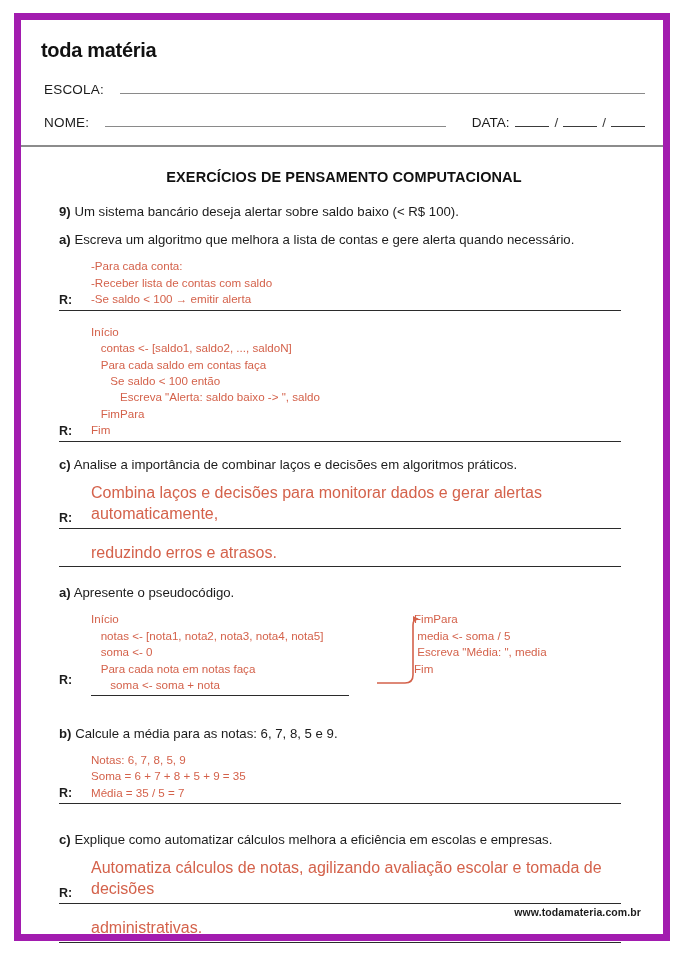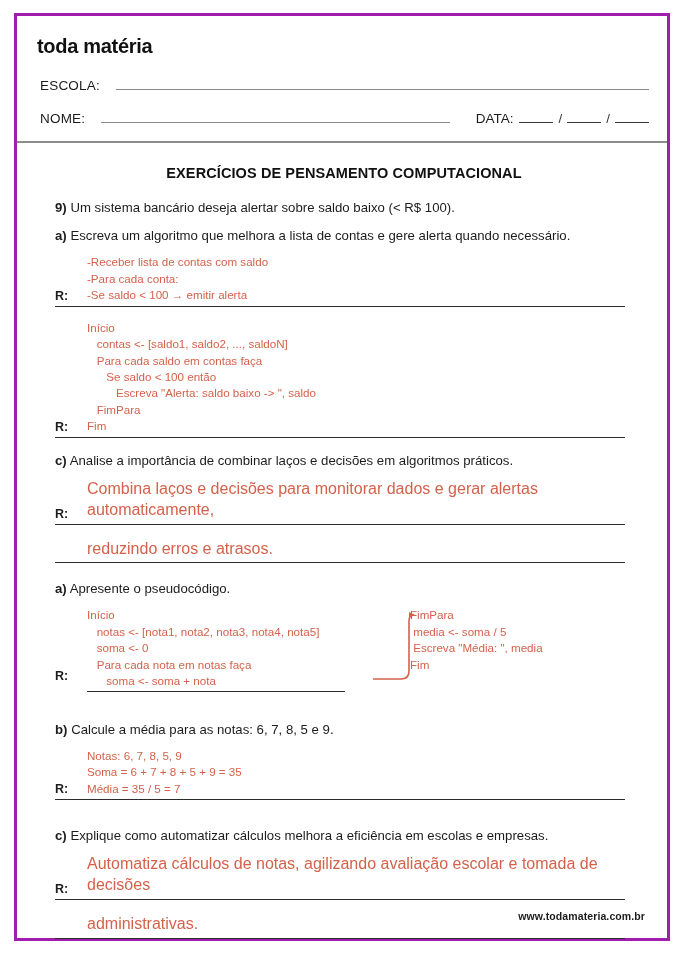--- a/index.html
+++ b/index.html
@@ -15,21 +15,21 @@
     position: relative;
     overflow: hidden;
   }
 
   .page-frame {
     position: absolute;
     left: 14px;
     top: 13px;
     width: 656px;
     height: 928px;
-    border: 3px solid #a21caf;
+    border: 7px solid #a21caf;
     box-sizing: border-box;
     background: #fff;
   }
 
   
   .header-block {
     position: absolute;
     left: 0;
     top: 0;
     right: 0;
@@ -249,22 +249,22 @@
       <span>Um sistema bancário deseja alertar sobre saldo baixo (&lt; R$ 100).</span>
     </p>
 
     <div class="block tight">
       <p class="q-text">
         <span class="marker">a)</span>
         <span>Escreva um algoritmo que melhora a lista de contas e gere alerta quando necessário.</span>
       </p>
       <div class="answer-code">
         <span class="r-label">R:</span>
+        <div class="code-line">-Para cada conta:</div>
         <div class="code-line">-Receber lista de contas com saldo</div>
-        <div class="code-line">-Para cada conta:</div>
         <div class="code-line">-Se saldo &lt; 100 → emitir alerta</div>
       </div>
       <div class="answer-rule"></div>
     </div>
 
     <div class="block tight">
       <div class="answer-code">
         <span class="r-label">R:</span>
         <div class="code-line">Início</div>
         <div class="code-line">   contas &lt;- [saldo1, saldo2, ..., saldoN]</div>

